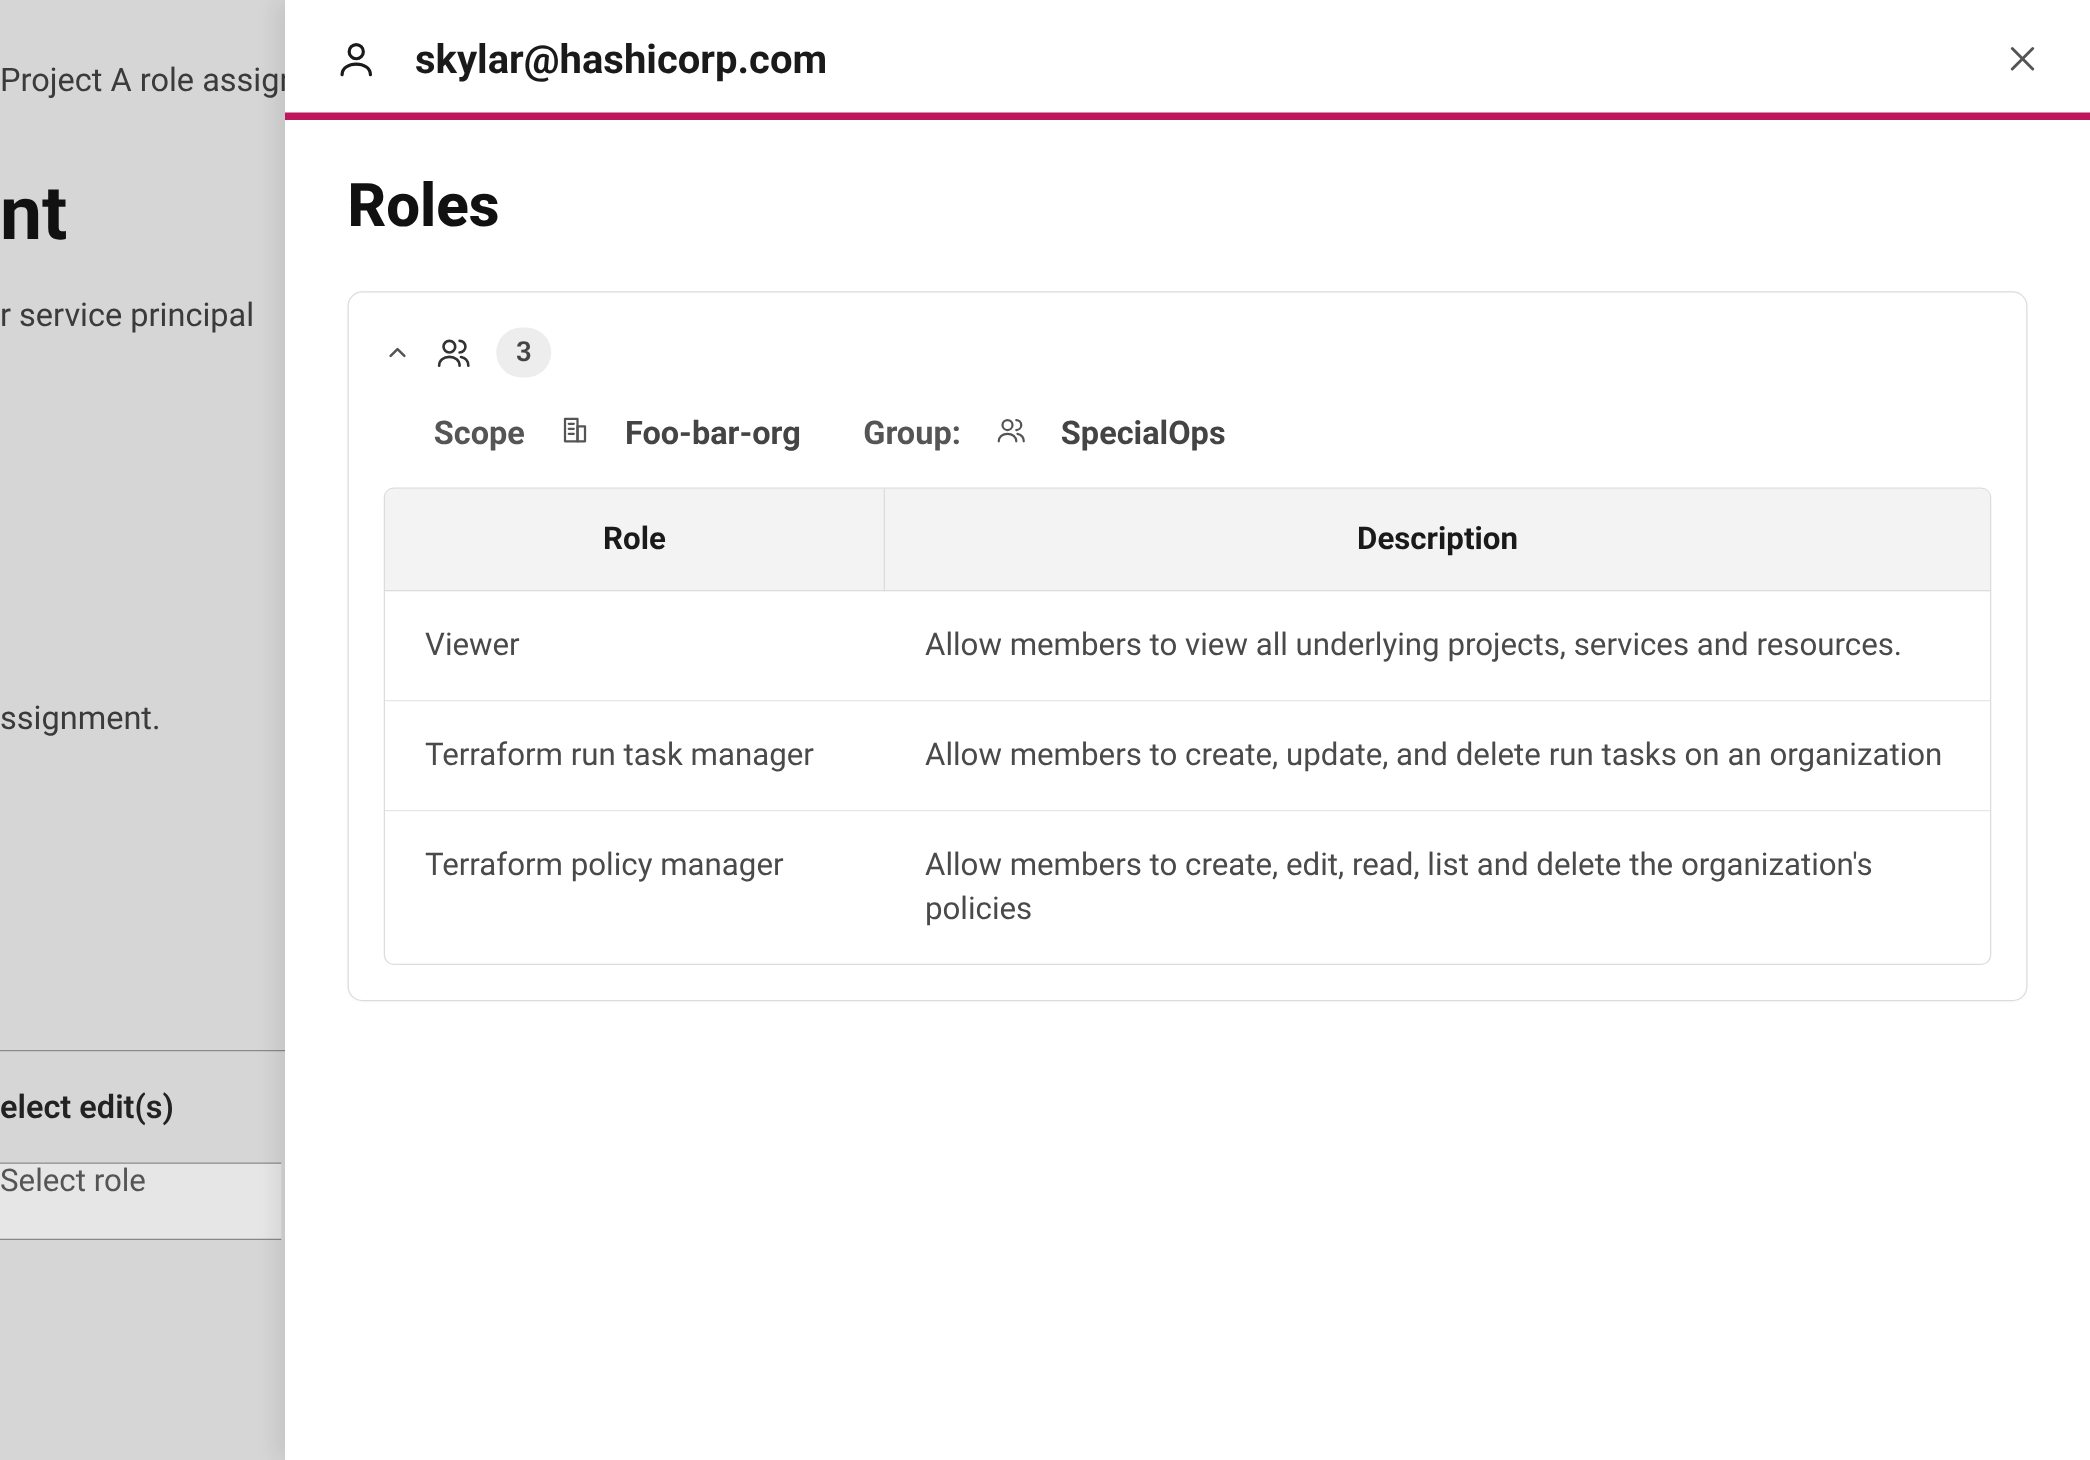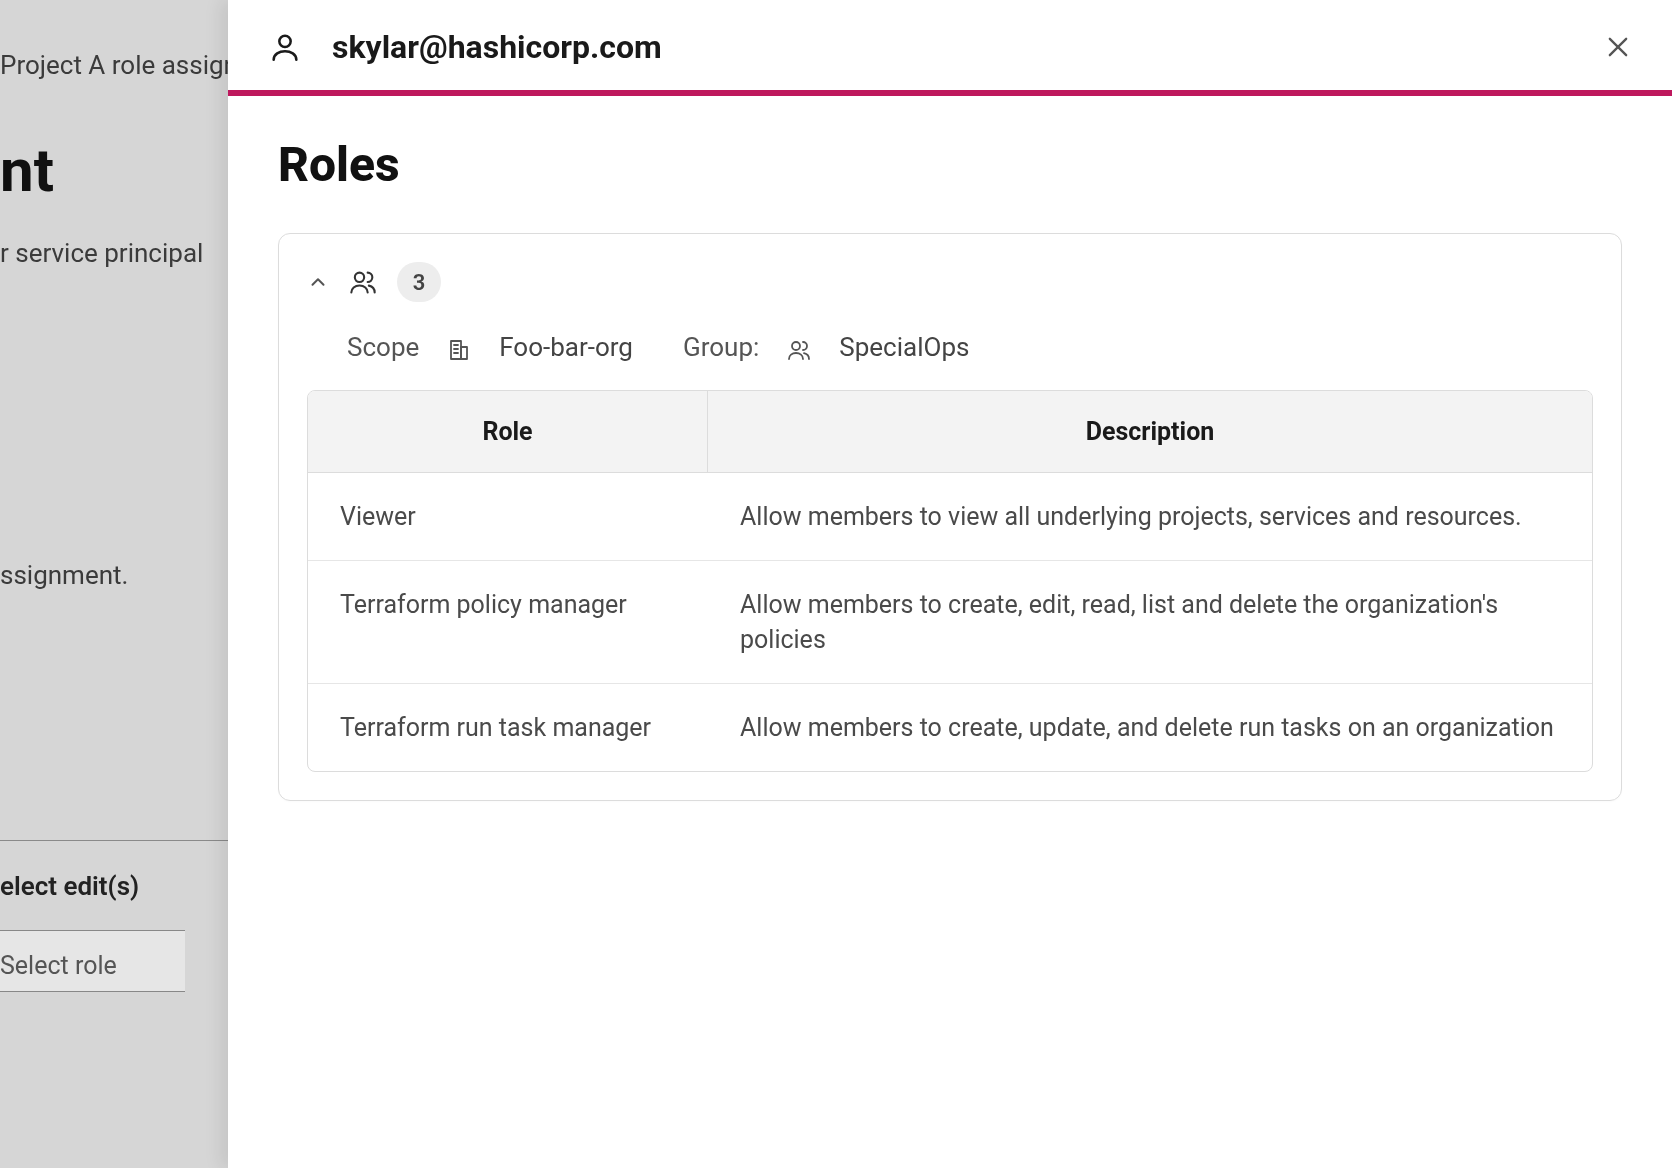--- a/index.html
+++ b/index.html
@@ -68,28 +68,28 @@
       color: #222;
       white-space: nowrap;
       width: 228px;
       border-top: 1px solid #8a8a8a;
       padding-top: 30px;
     }
 
     .bg-input {
       position: absolute;
       left: 0;
-      width: 185px;
+      width: 225px;
       height: 62px;
       background: #e6e6e6;
       border-top: 1px solid #888;
       border-bottom: 1px solid #888;
       color: #555;
       font-size: 25px;
-      padding: 20px 0 0 0;
+      padding: 0 0 0 0;
       white-space: nowrap;
     }
 
     .drawer {
       position: absolute;
       top: 0;
       left: 228px;
       right: 0;
       bottom: 0;
       background: #fff;
@@ -224,22 +224,23 @@
       display: flex;
       align-items: center;
       gap: 50px;
       margin: 0 0 28px 40px;
       font-size: 26px;
       color: #555;
     }
 
     .scope-item {
       display: flex;
-      align-items: flex-end;
+      align-items: flex-start;
       gap: 28px;
+      font-weight: bold;
     }
 
     .scope-item .label {
       color: #555;
     }
 
     .scope-item svg { width: 24px; height: 24px; color: #555; }
 
     .scope-item .value { color: #444; }
 
@@ -365,25 +366,25 @@
             <th>Role</th>
             <th>Description</th>
           </tr>
         </thead>
         <tbody>
           <tr>
             <td>Viewer</td>
             <td>Allow members to view all underlying projects, services and resources.</td>
           </tr>
           <tr>
+            <td>Terraform run task manager</td>
+            <td>Allow members to create, update, and delete run tasks on an organization</td>
+          </tr>
+          <tr>
             <td>Terraform policy manager</td>
             <td>Allow members to create, edit, read, list and delete the organization's policies</td>
           </tr>
-          <tr>
-            <td>Terraform run task manager</td>
-            <td>Allow members to create, update, and delete run tasks on an organization</td>
-          </tr>
         </tbody>
       </table>
 
     </div>
   </div>
 </div>
 
 </body></html>

